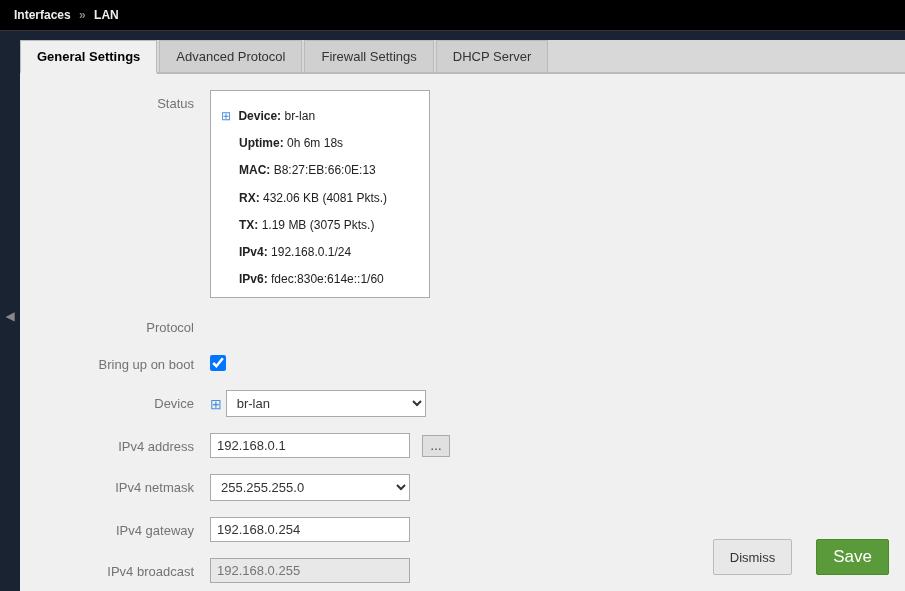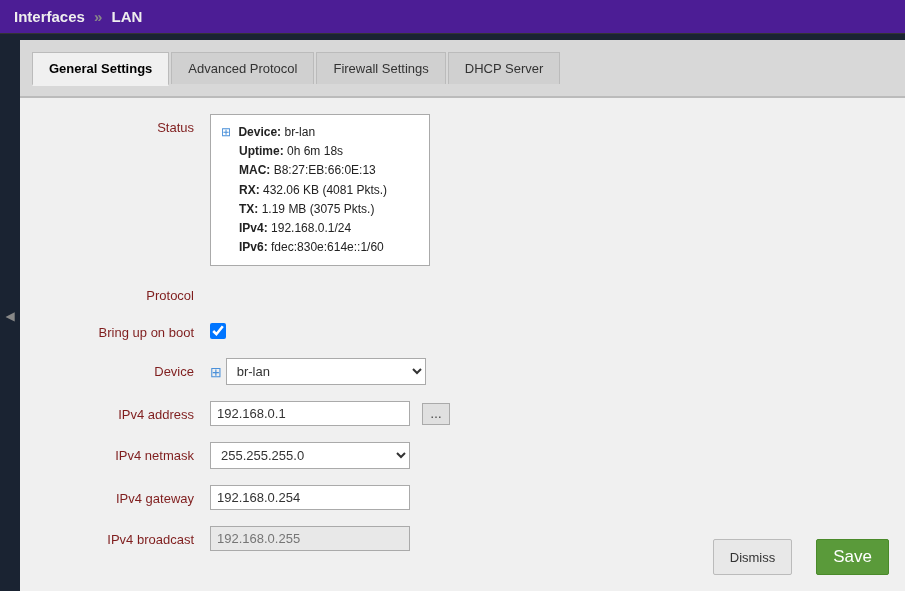--- a/index.html
+++ b/index.html
@@ -8,24 +8,24 @@
       font-size: 13px;
       background: #1a2332;
       color: #ccc;
       width: 905px;
       height: 591px;
       overflow: hidden;
       position: relative;
     }
 
     .page-header {
-      background: #4c1d95;
+      background: #000000;
       padding: 8px 14px;
       color: #eee;
-      font-size: 15px;
+      font-size: 12px;
       font-weight: bold;
       border-bottom: 1px solid #333;
     }
 
     .page-header .separator {
       color: #888;
       margin: 0 5px;
     }
 
     .content-area {
@@ -37,21 +37,21 @@
       top: 40px;
       left: 20px;
       right: 0;
       bottom: 0;
     }
 
     .tabs {
       display: flex;
       background: #d8d8d8;
       border-bottom: 2px solid #bbb;
-      padding: 12px;
+      padding: 0;
     }
 
     .tab {
       padding: 8px 16px;
       cursor: pointer;
       font-size: 13px;
       color: #333;
       background: #d0d0d0;
       border: 1px solid #bbb;
       border-bottom: none;
@@ -77,21 +77,21 @@
       display: flex;
       align-items: flex-start;
       margin-bottom: 16px;
     }
 
     .form-label {
       width: 170px;
       text-align: right;
       padding-right: 16px;
       padding-top: 6px;
-      color: #7f1d1d;
+      color: #737373;
       font-size: 13px;
       flex-shrink: 0;
     }
 
     .form-control {
       flex: 1;
     }
 
     .status-box {
       background: #fff;
@@ -105,20 +105,21 @@
     }
 
     .status-box .status-icon {
       display: inline-block;
       margin-right: 4px;
       color: #4a90d9;
     }
 
     .status-field {
       display: block;
+      margin-top: 8px;
     }
 
     .status-key {
       font-weight: bold;
     }
 
     select.form-select {
       padding: 4px 6px;
       border: 1px solid #aaa;
       background: #fff;

